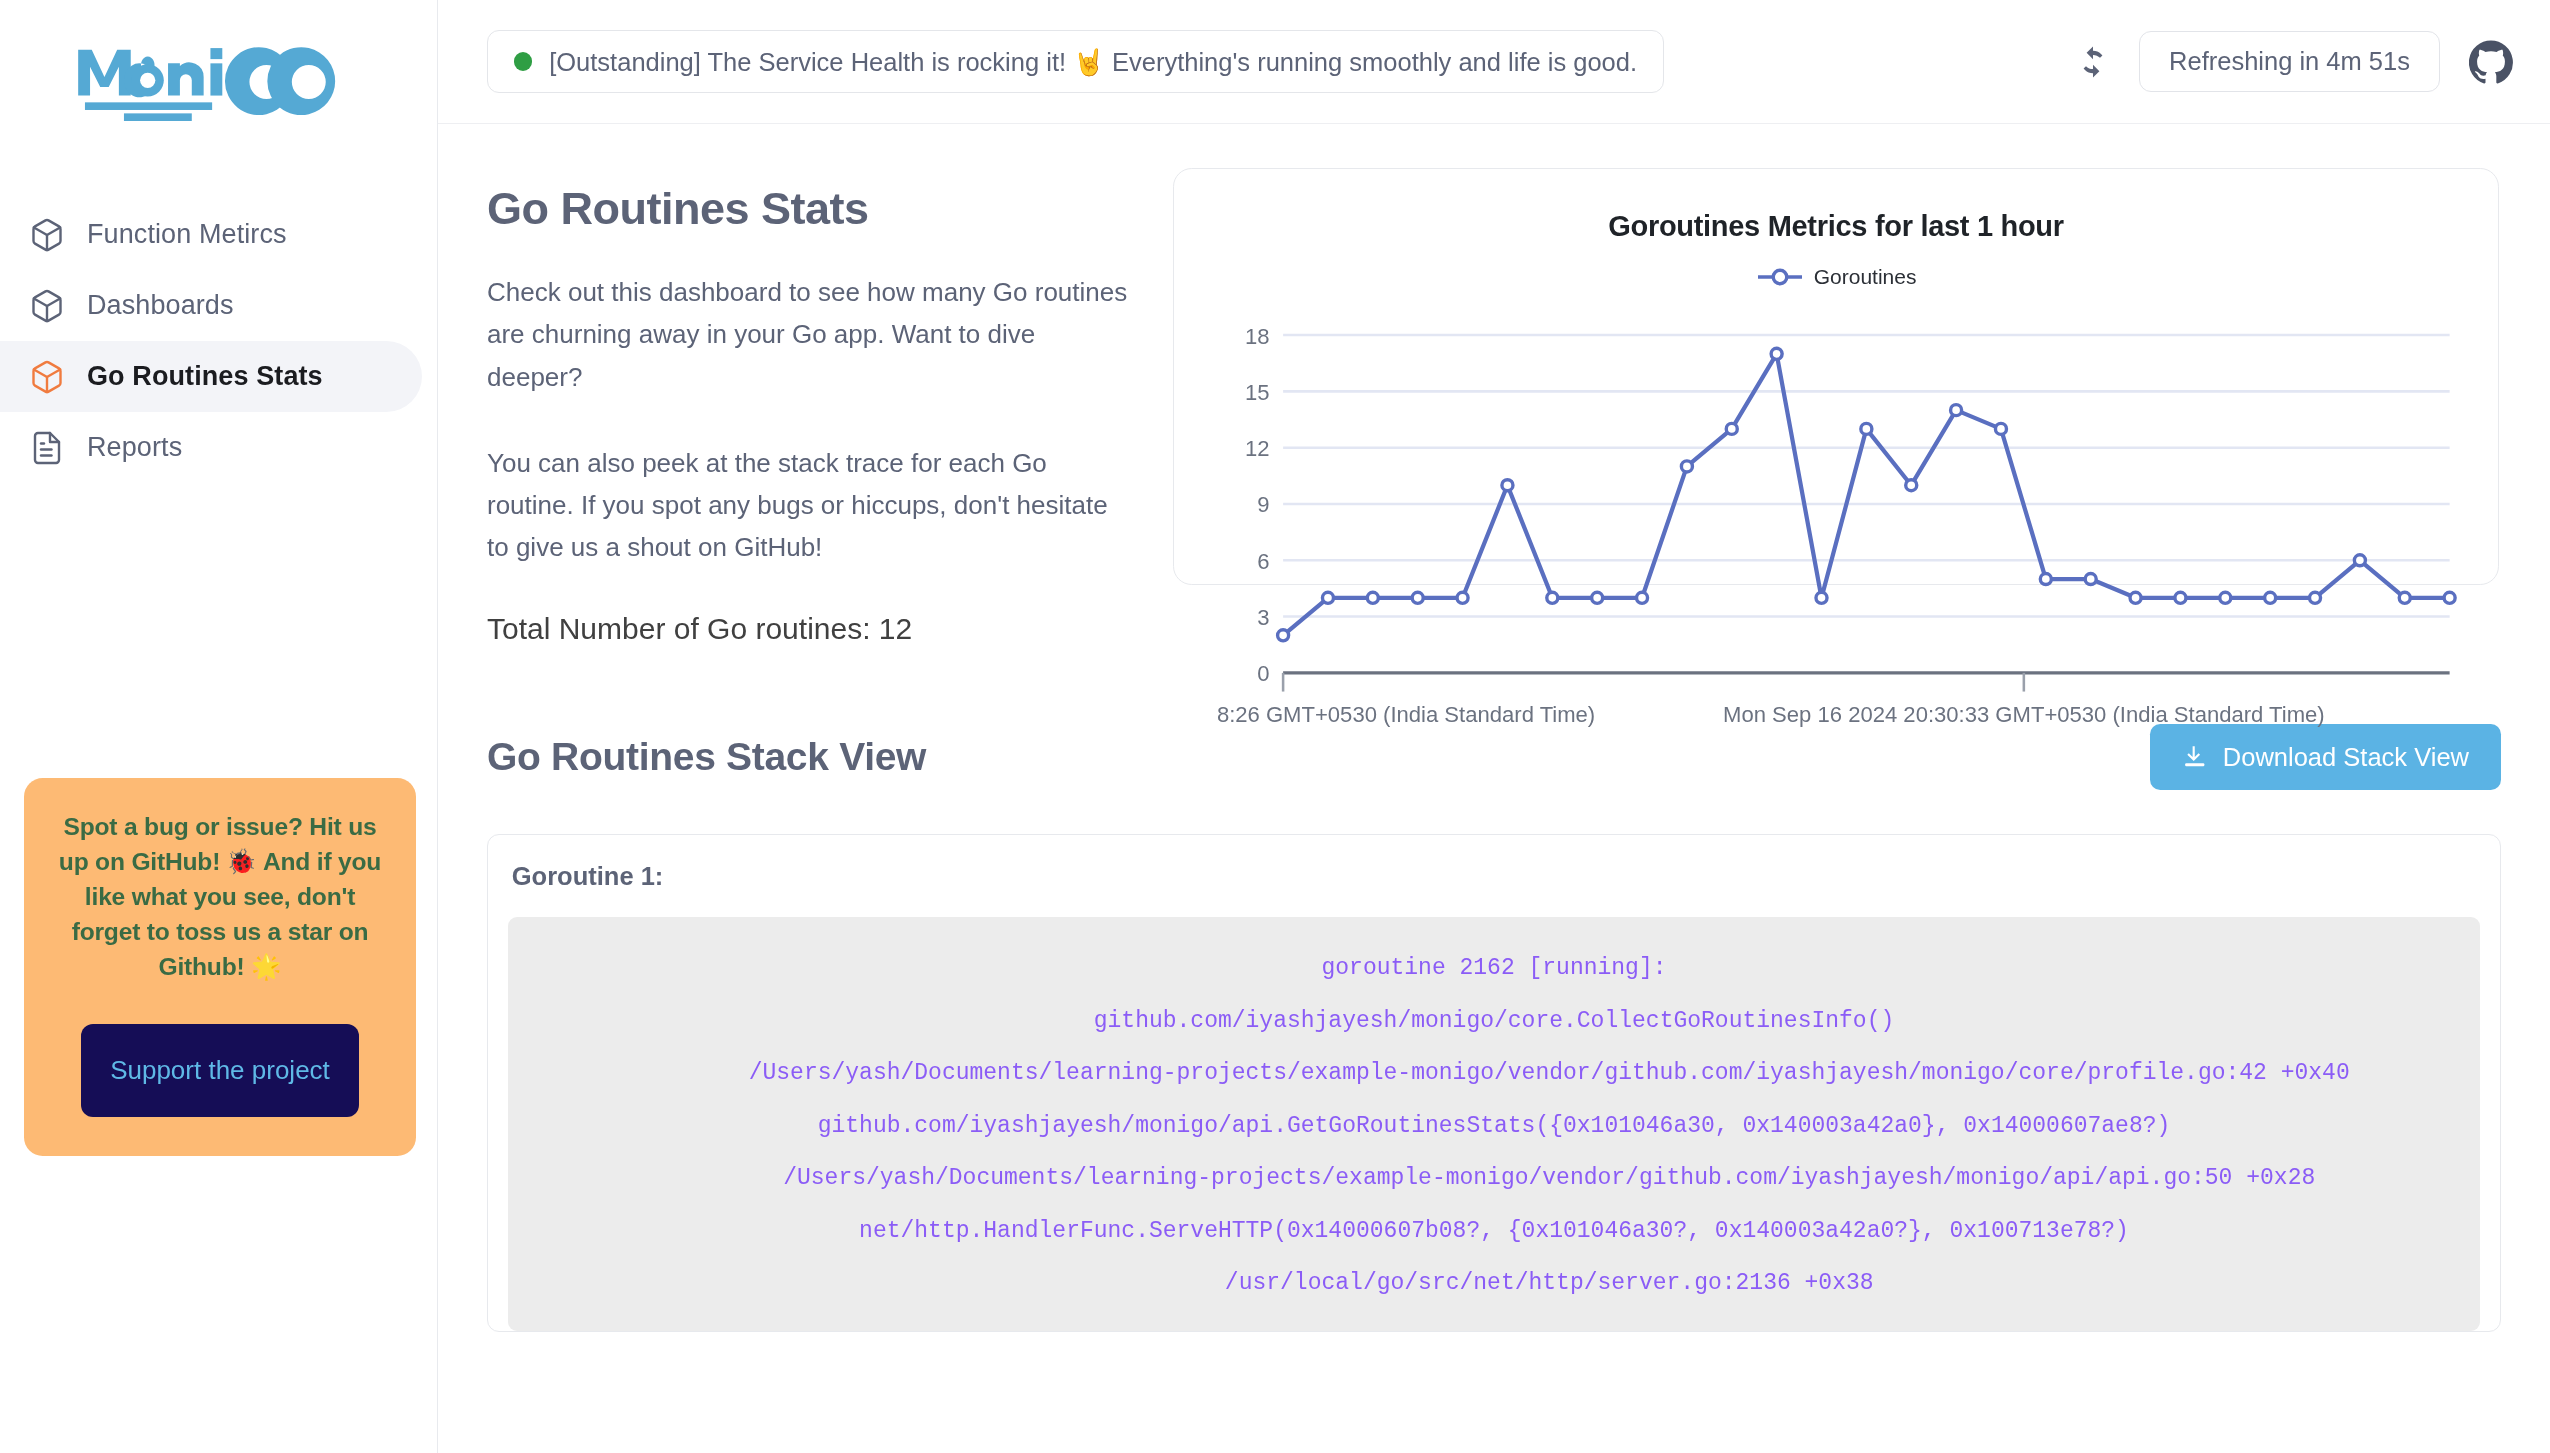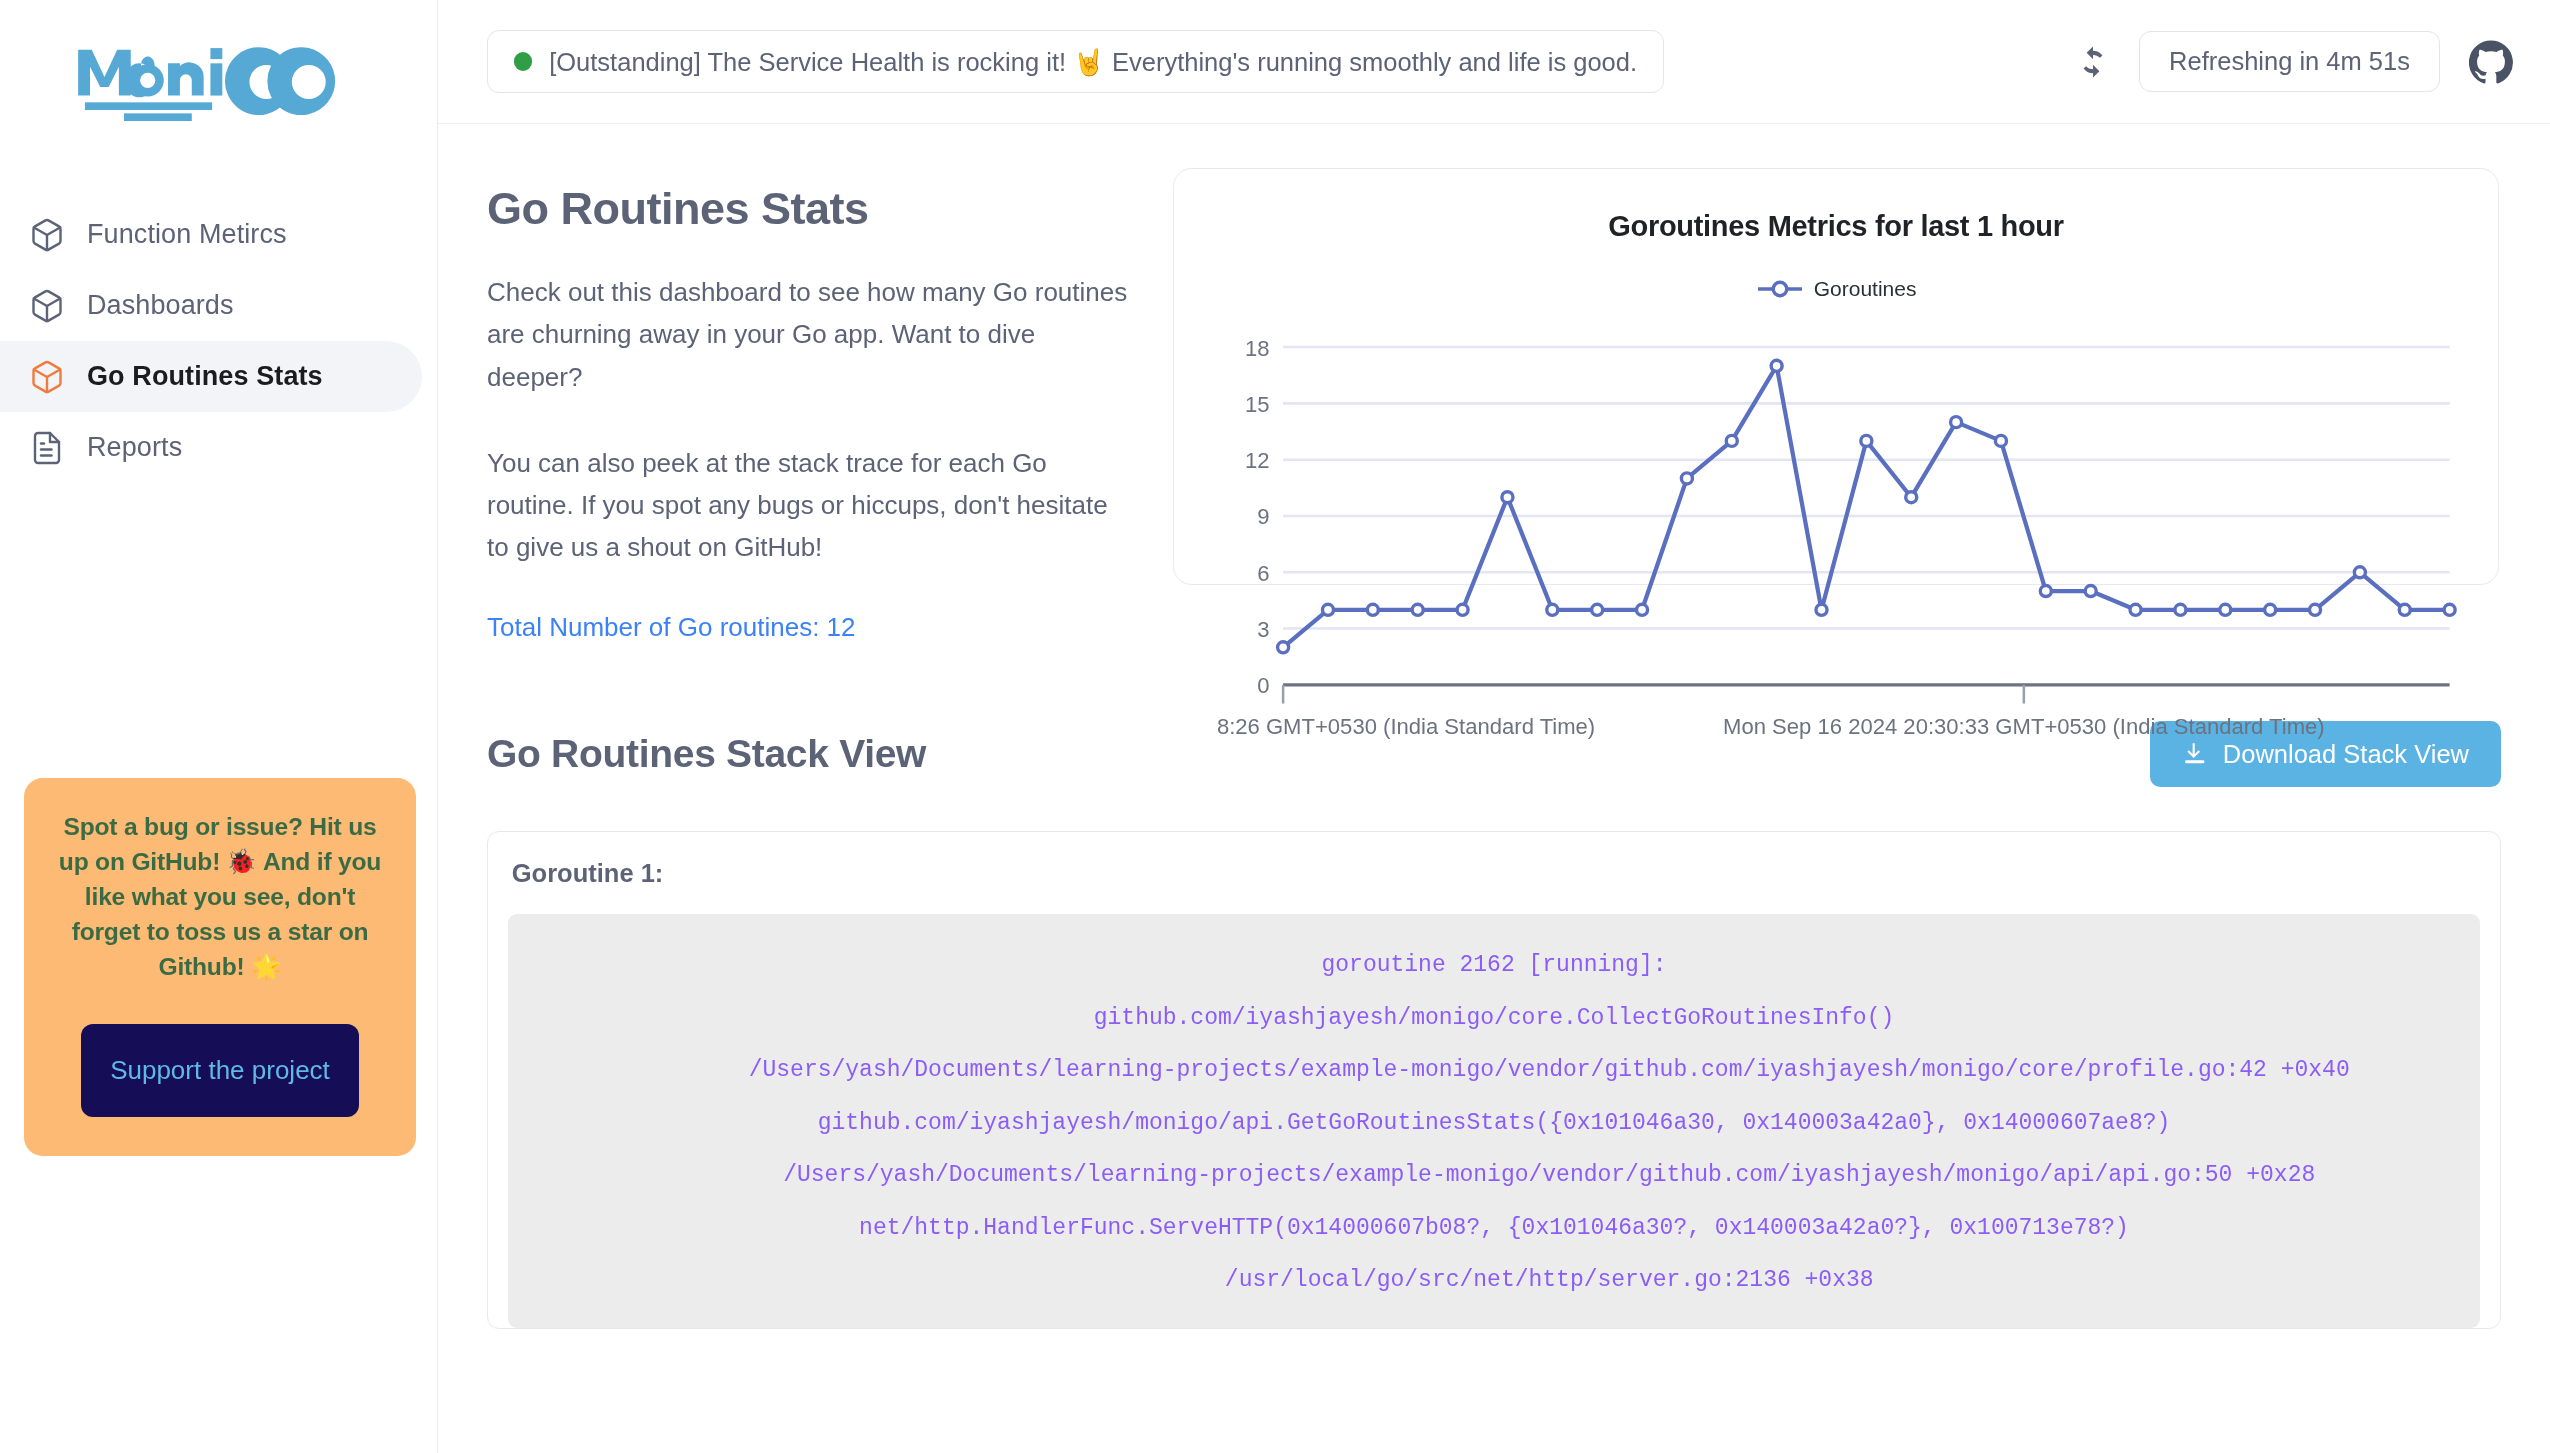--- a/index.html
+++ b/index.html
@@ -92,36 +92,36 @@
   .row-1 { display: flex; gap: 41px; align-items: flex-start; }
   .intro { width: 645px; padding-top: 15.3px; }
   .page-title {
     font-size: 45px; font-weight: 700; color: #5c6377;
     letter-spacing: -0.5px; margin-bottom: 36px;
   }
   .para {
     font-size: 26px; line-height: 1.62; color: #5c6377;
     margin-bottom: 44px;
   }
-  .total-line { font-size: 26px; color: #3b82f6; }
+  .total-line { font-size: 30px; color: #404040; }
 
   .chart-card {
     flex: 1; max-width: 1326px;
     border: 1.7px solid #e7e9ed; border-radius: 18.7px;
     background: #fff;
     padding: 29px 31px 25.5px 31px;
     height: 417px;
   }
   .chart-title {
     text-align: center; font-size: 29px; font-weight: 700;
     color: #1f2328; letter-spacing: -0.3px; margin-top: 12px;
   }
   .chart-legend {
     display: flex; align-items: center; justify-content: center;
-    gap: 10.2px; margin-top: 34px;
+    gap: 10.2px; margin-top: 22px;
   }
   .legend-label { font-size: 21px; color: #2b2f36; }
   .plot-area { position: relative; margin-top: 12px; }
 
   
   .section-2 {
     display: flex; align-items: center; margin-top: 78px;
   }
   .section-title {
     font-size: 39px; font-weight: 700; color: #5c6377; letter-spacing: -0.3px;

